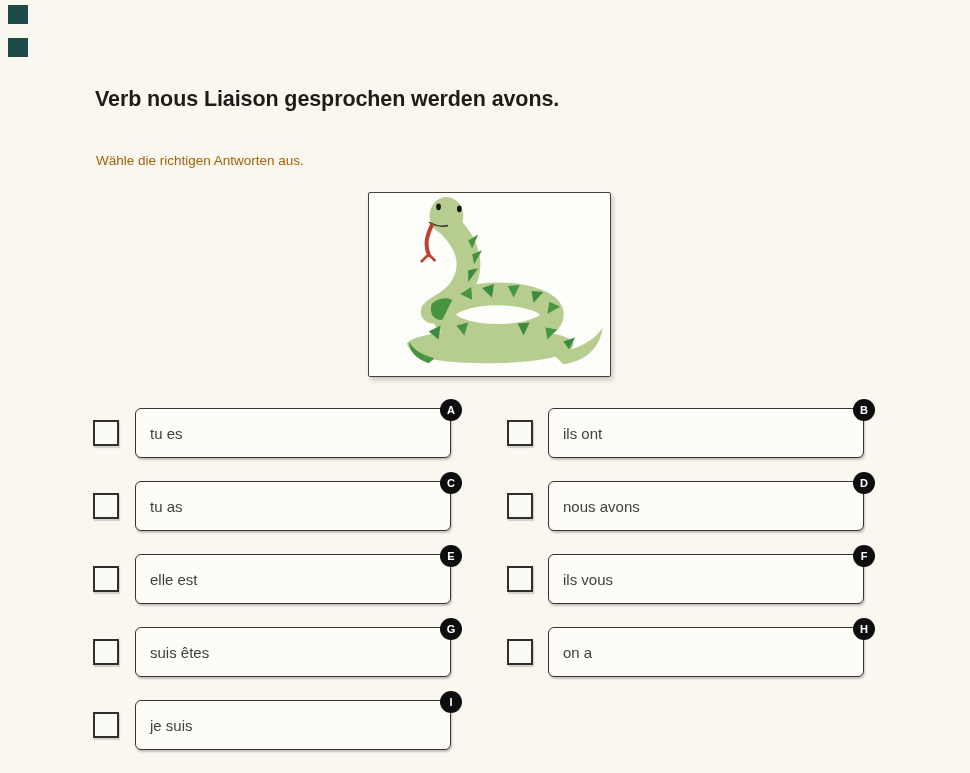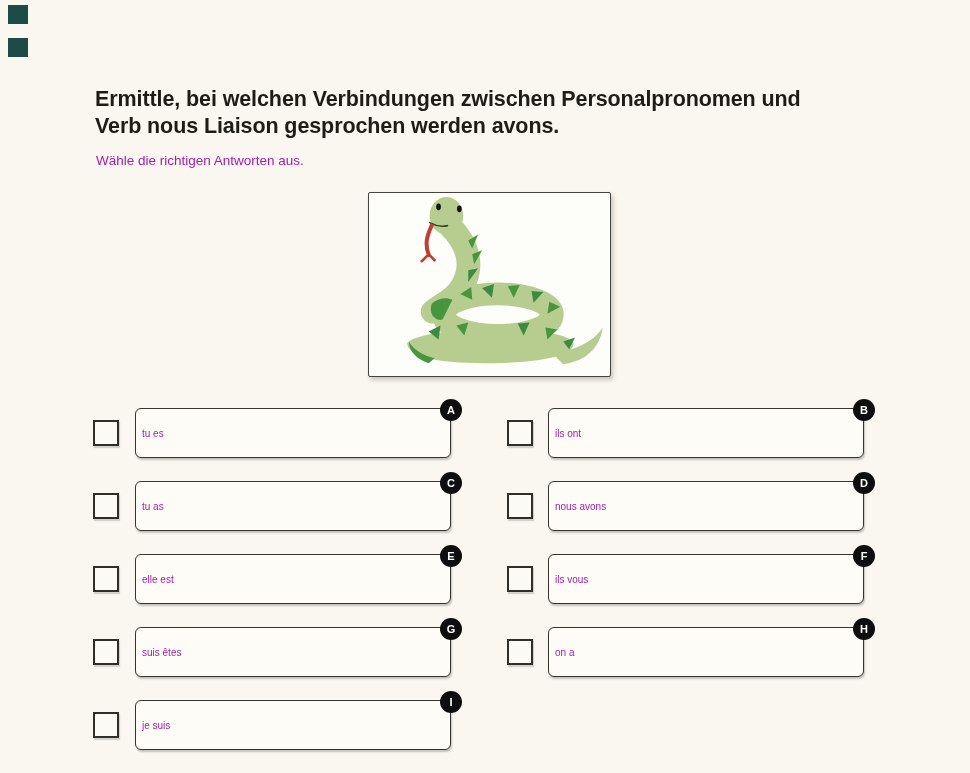--- a/index.html
+++ b/index.html
@@ -28,21 +28,21 @@
     color: #1d1c17;
     letter-spacing: -0.1px;
   }
   .title .line { display: block; }
   .title .italic { }
 
   .subtitle {
     position: absolute;
     left: 96px; top: 153px;
     font-size: 13.5px;
-    color: #a21caf;
+    color: #a16207;
   }
 
   .illustration-card {
     position: absolute;
     left: 368px; top: 192px;
     width: 243px; height: 185px;
     background: #fdfdfa;
     border: 1px solid #44433d;
     border-radius: 2px;
     box-shadow: 2px 3px 4px rgba(60, 55, 40, 0.25);
@@ -64,24 +64,24 @@
     position: absolute;
     top: 0;
     width: 316px; height: 50px;
     border: 1.5px solid #35342e;
     border-radius: 6px;
     background: #fdfcf7;
     box-shadow: 1px 2px 2px rgba(0,0,0,0.22);
   }
   .answer-label {
     position: absolute;
-    left: 6px; top: 50%;
+    left: 14px; top: 50%;
     transform: translateY(-50%);
-    font-size: 10px;
-    color: #a21caf;
+    font-size: 15px;
+    color: #404040;
     white-space: nowrap;
   }
   .badge {
     position: absolute;
     right: -12px; top: -10px;
     width: 22px; height: 22px;
     border-radius: 50%;
     background: #0e0e0e;
     color: #ffffff;
     font-size: 11px;
@@ -91,21 +91,20 @@
     justify-content: center;
   }
 </style>
 </head>
 <body>
 
 <div class="corner-square" id="corner-square-1"></div>
 <div class="corner-square" id="corner-square-2"></div>
 
 <h1 class="title">
-  <span class="line">Ermittle, bei welchen Verbindungen zwischen Personalpronomen und</span>
   <span class="line"><span>Verb nous </span><span class="italic">Liaison</span><span> gesprochen werden avons.</span></span>
 </h1>
 
 <p class="subtitle">Wähle die richtigen Antworten aus.</p>
 
 <div class="illustration-card">
   <svg viewBox="0 0 243 185">
 
     <path d="M185,162 C214,158 228,148 236,136 C233,156 220,170 196,173 Z" fill="#b7cd90"></path>
 

